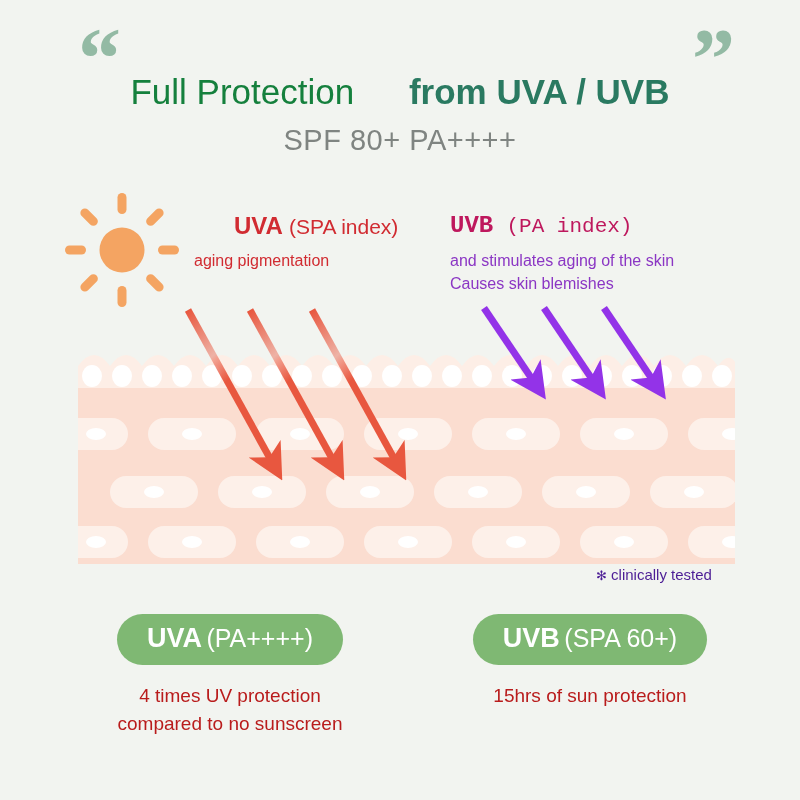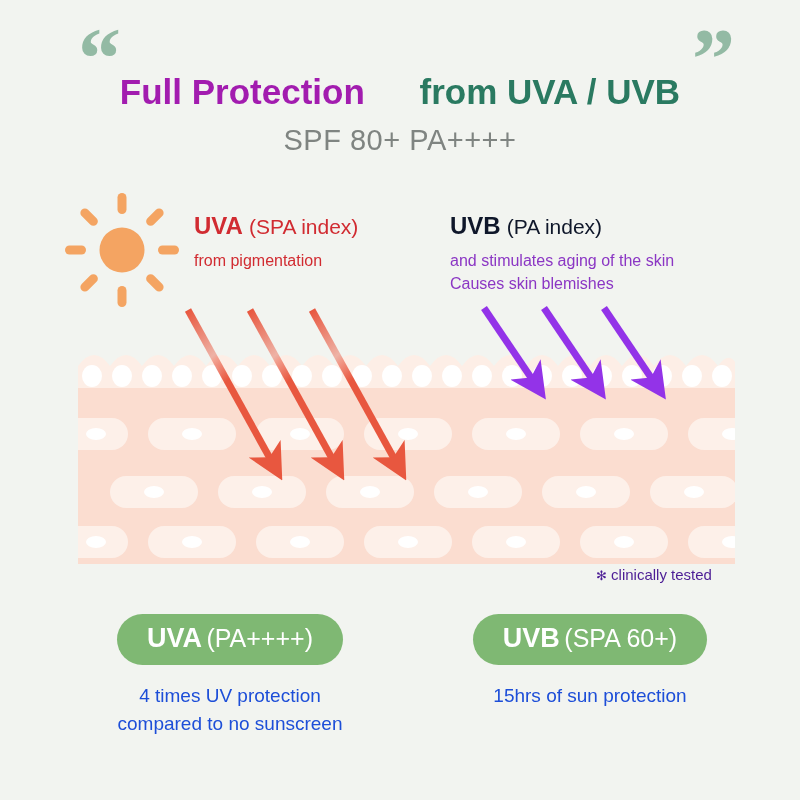--- a/index.html
+++ b/index.html
@@ -40,22 +40,22 @@
   .title {
     position: absolute;
     left: 0; top: 72px;
     width: 800px;
     text-align: center;
     font-size: 35px;
     line-height: 1.15;
     white-space: nowrap;
   }
   .title .t-light {
-    color: #a21caf;
-    font-weight: 700;
+    color: #15803d;
+    font-weight: 400;
   }
   .title .t-strong {
     color: #2a7a61;
     font-weight: 700;
     margin-left: 45px;
   }
   .subtitle {
     position: absolute;
     left: 0; top: 124px;
     width: 800px;
@@ -94,22 +94,22 @@
     font-weight: 400;
     font-size: 21px;
   }
   .ray-label .desc {
     font-size: 16px;
     line-height: 1.42;
     font-weight: 400;
   }
   .label-uva { left: 194px; top: 212px; color: #d12b31; }
   .label-uvb { left: 450px; top: 212px; color: #8b36c4; }
-  .label-uva .heading { color: #d12b31; }
-  .label-uvb .heading { color: #0f172a; }
+  .label-uva .heading { color: #d12b31; margin-left: 40px; }
+  .label-uvb .heading { color: #be185d; font-family: Liberation Mono, monospace; }
 
   
   .skin {
     position: absolute;
     left: 78px;
     top: 336px;
     width: 657px;
     height: 228px;
   }
   .skin-svg { display: block; }
@@ -163,21 +163,21 @@
     font-weight: 700;
   }
   .pill .spec {
     font-size: 25px;
     font-weight: 400;
   }
   .badge-caption {
     margin-top: 17px;
     font-size: 19px;
     line-height: 1.45;
-    color: #1d4ed8;
+    color: #b91c1c;
     font-weight: 400;
   }
   .badge-caption div { white-space: nowrap; }
 </style>
 </head>
 <body>
 
 <div class="stage">
 
   <div class="quote quote-open">“</div>
@@ -203,21 +203,21 @@
       </g>
     </svg>
   </div>
 
   <div class="ray-label label-uva">
     <div class="heading">
       <span class="code">UVA</span>
       <span class="index">(SPA index)</span>
     </div>
     <div class="desc">
-      <div>from pigmentation</div>
+      <div>aging pigmentation</div>
     </div>
   </div>
 
   <div class="ray-label label-uvb">
     <div class="heading">
       <span class="code">UVB</span>
       <span class="index">(PA index)</span>
     </div>
     <div class="desc">
       <div>and stimulates aging of the skin</div>

